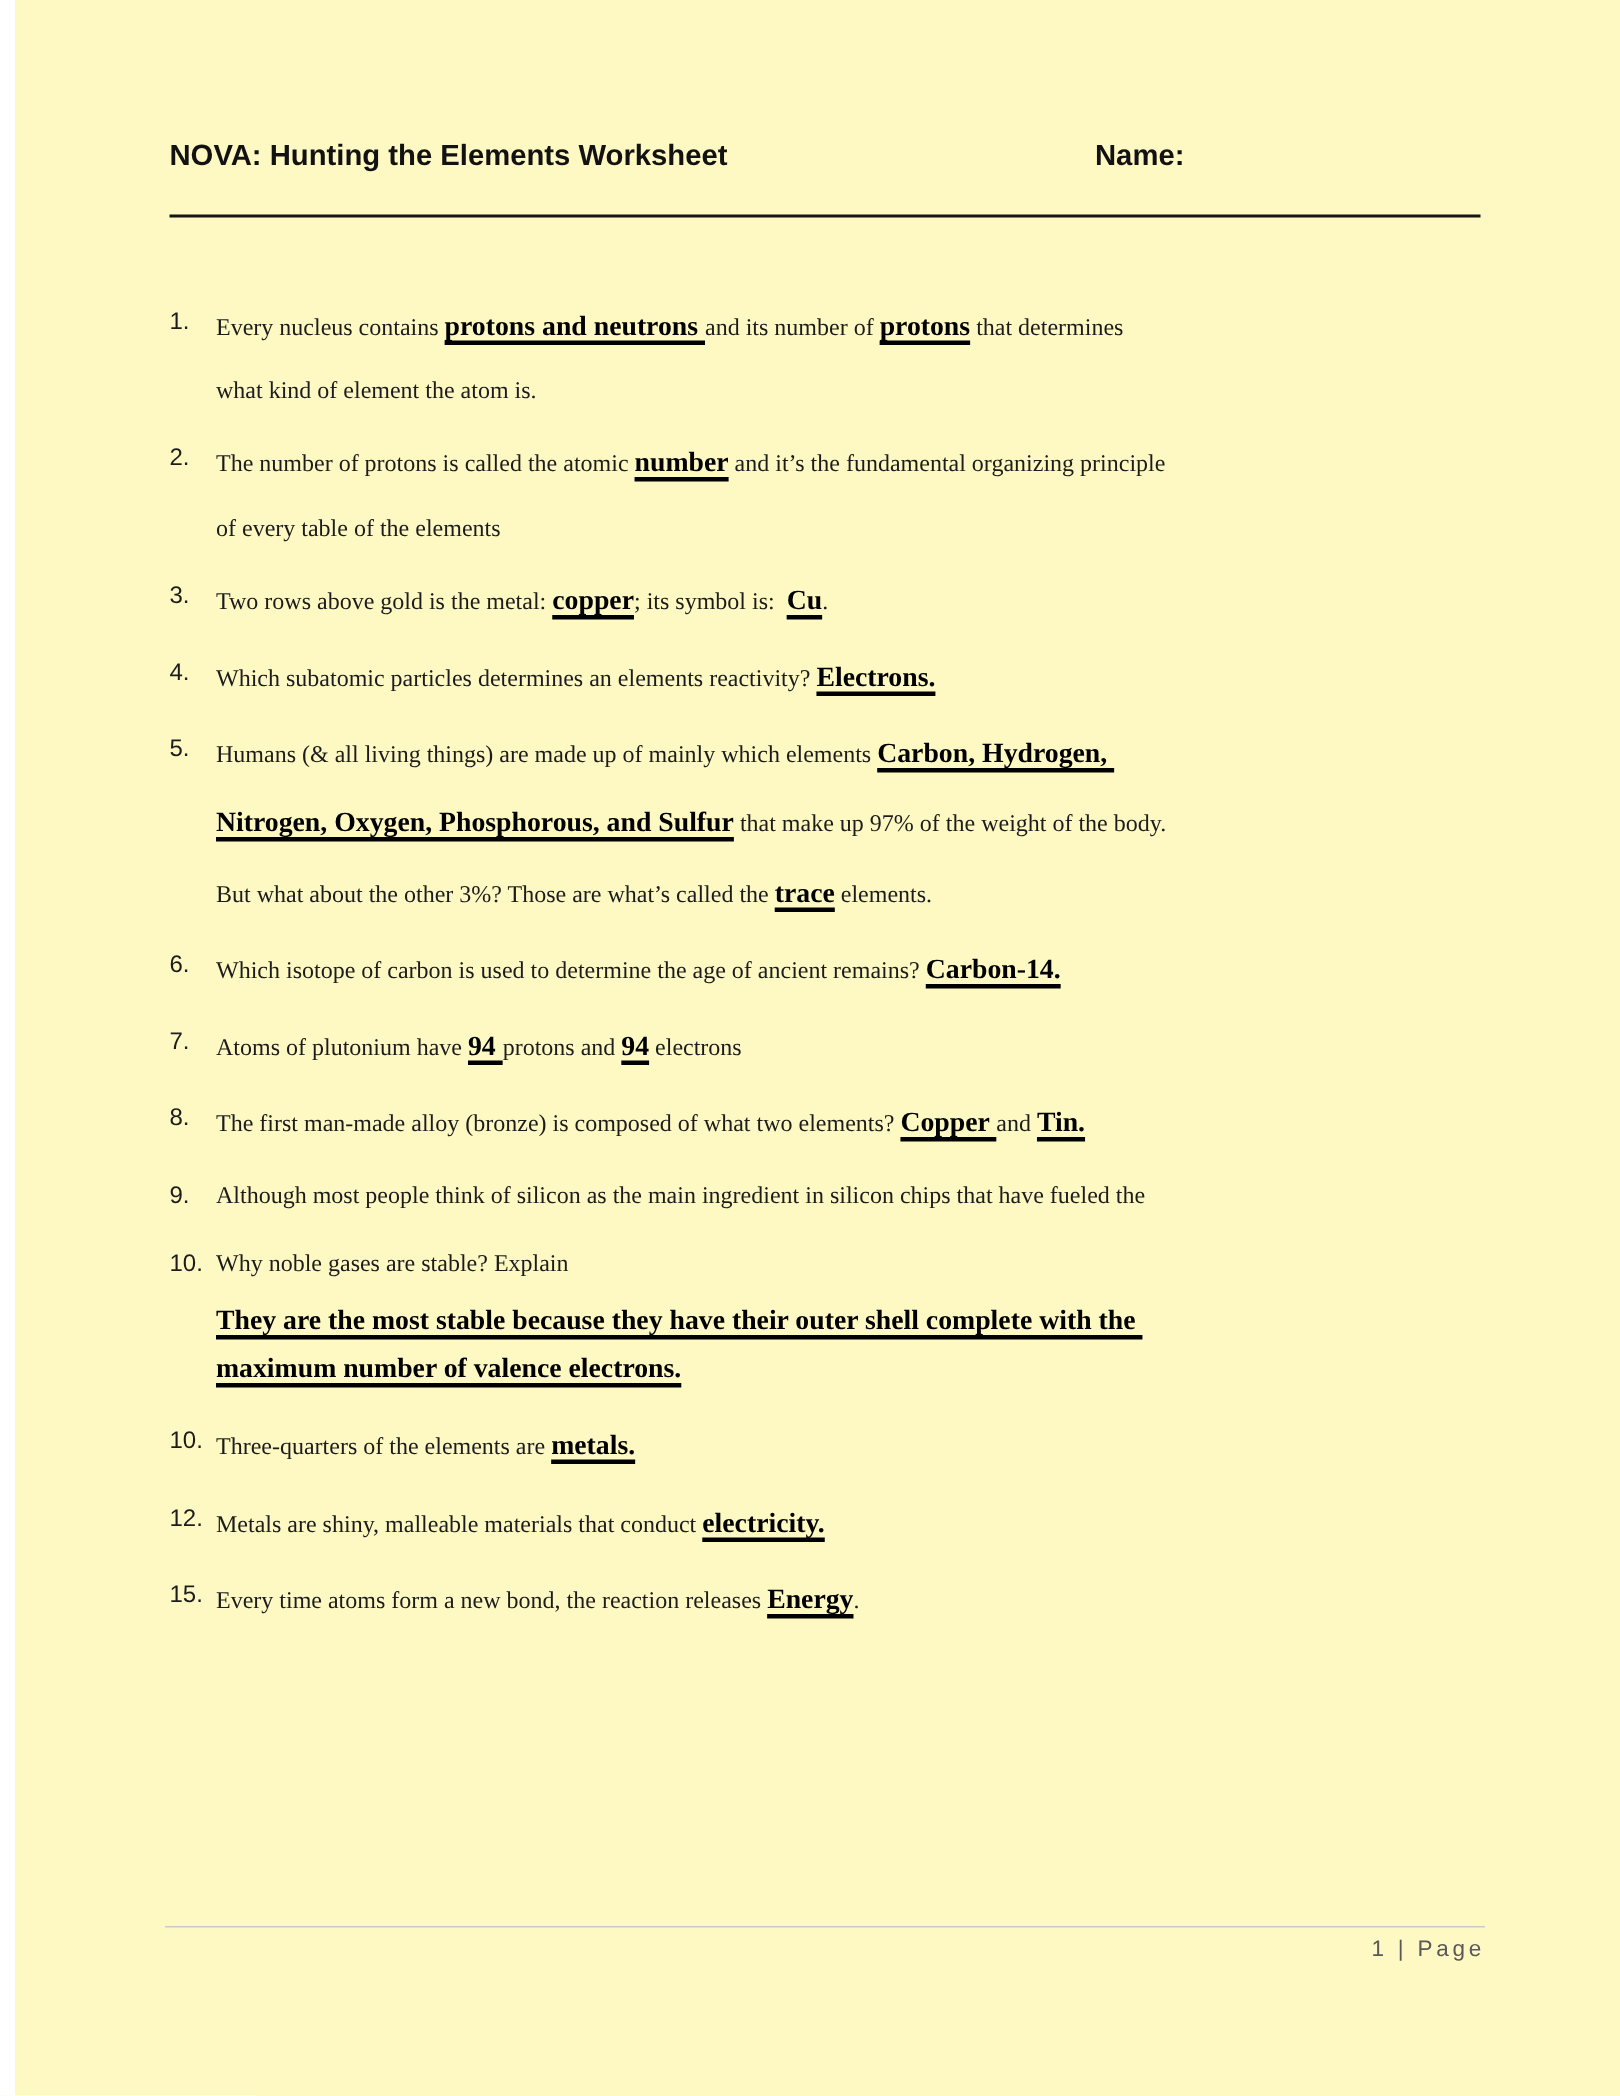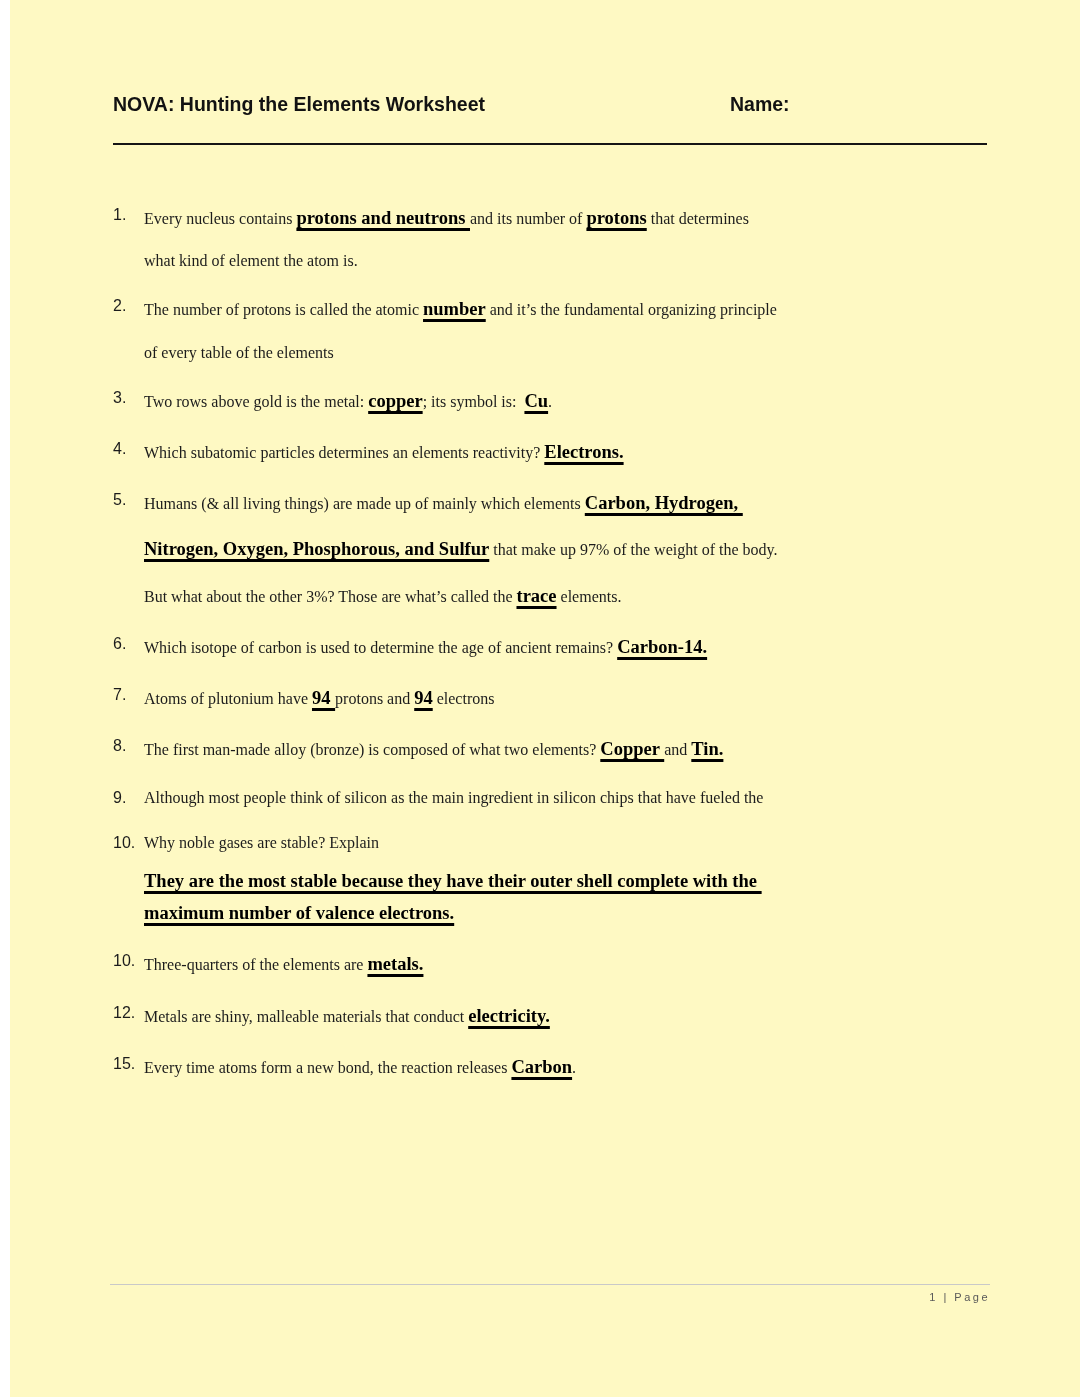--- a/index.html
+++ b/index.html
@@ -65,21 +65,21 @@
     text-decoration-thickness:2.5px;
     text-underline-offset:4px;
     margin:2px 0 6px 0;
   }
   .footer{
     position:absolute;
     left:100px;right:100px;top:1284px;
     border-top:1.5px solid #c9c9c9;
     text-align:right;
     padding-top:6px;
-    font-size:11px;
+    font-size:15px;
     letter-spacing:2.5px;
     color:#595959;
   }
 </style>
 </head>
 <body>
 
 <div class="page">
   <div class="content">
 
@@ -135,21 +135,21 @@
         <div class="question">
           <span class="q-num">10.</span>
           <div class="q-body"><span>Three-quarters of the elements are </span><span class="answer">metals.</span></div>
         </div>
         <div class="question">
           <span class="q-num">12.</span>
           <div class="q-body"><span>Metals are shiny, malleable materials that conduct </span><span class="answer">electricity.</span></div>
         </div>
         <div class="question">
           <span class="q-num">15.</span>
-          <div class="q-body"><span>Every time atoms form a new bond, the reaction releases </span><span class="answer">Carbon</span><span>.</span></div>
+          <div class="q-body"><span>Every time atoms form a new bond, the reaction releases </span><span class="answer">Energy</span><span>.</span></div>
         </div>
       </div>
 
   </div>
 
   <div class="footer">
     <span>1 | Page</span>
   </div>
 </div>
 

